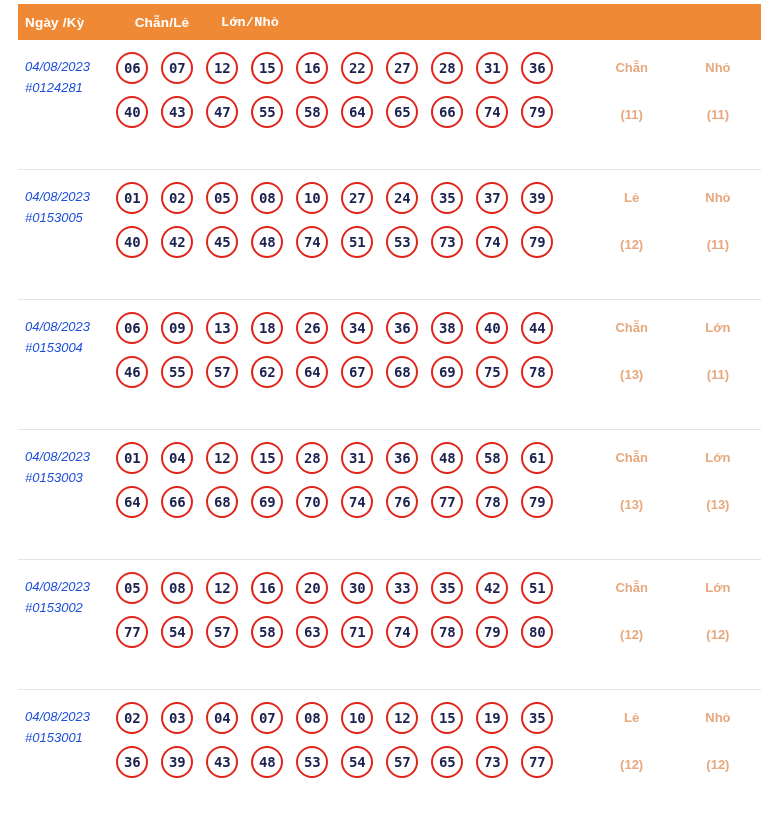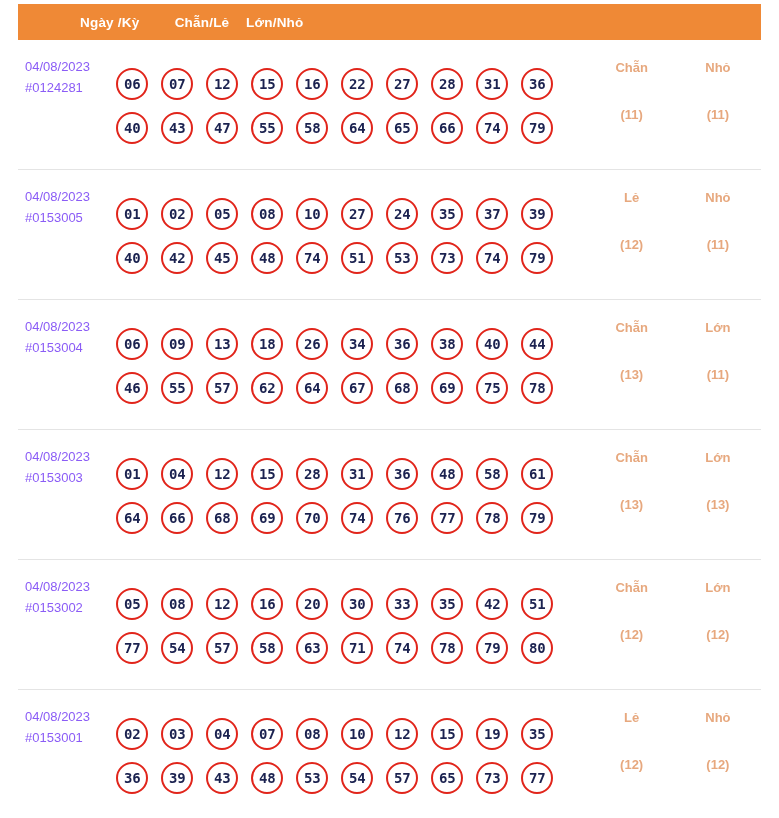--- a/index.html
+++ b/index.html
@@ -34,24 +34,24 @@
     align-items: center;
     box-sizing: border-box;
   }
   .th {
     color: #ffffff;
     font-size: 13.5px;
     font-weight: bold;
     letter-spacing: 0.2px;
     white-space: nowrap;
   }
-  .th-date   { width: 100px; padding-left: 22px; box-sizing: border-box; margin-left: 40px; }
+  .th-date   { width: 100px; padding-left: 7px; box-sizing: border-box; }
   .th-result { width: 482px; box-sizing: border-box; }
   .th-parity { width: 88px;  text-align: center; box-sizing: border-box; }
-  .th-size   { width: 88px;  text-align: left; box-sizing: border-box; }
+  .th-size   { width: 88px;  text-align: center; box-sizing: border-box; font-family: Liberation Mono, monospace; }
 
   
   .rows {
     position: absolute;
     left: 18px;
     top: 40px;
     width: 743px;
   }
   .row {
     display: flex;
@@ -61,30 +61,31 @@
     border-bottom: 1px solid #e4e4e4;
     background: #ffffff;
   }
   .row:last-child { border-bottom: none; }
 
   .cell-date {
     width: 100px;
     padding-left: 7px;
     padding-top: 16px;
     box-sizing: border-box;
-    color: #8b5cf6;
+    color: #1d4ed8;
     font-size: 13px;
     line-height: 21px;
     white-space: nowrap;
+    font-style: italic;
   }
   .cell-date .ky { display: block; }
 
   .cell-result {
     width: 482px;
-    padding-top: 28px;
+    padding-top: 12px;
     box-sizing: border-box;
     text-align: center;
   }
   .ball-line {
     display: flex;
     gap: 13px;
     margin-bottom: 12px;
   }
   .ball-line:last-child { margin-bottom: 0; }
 

